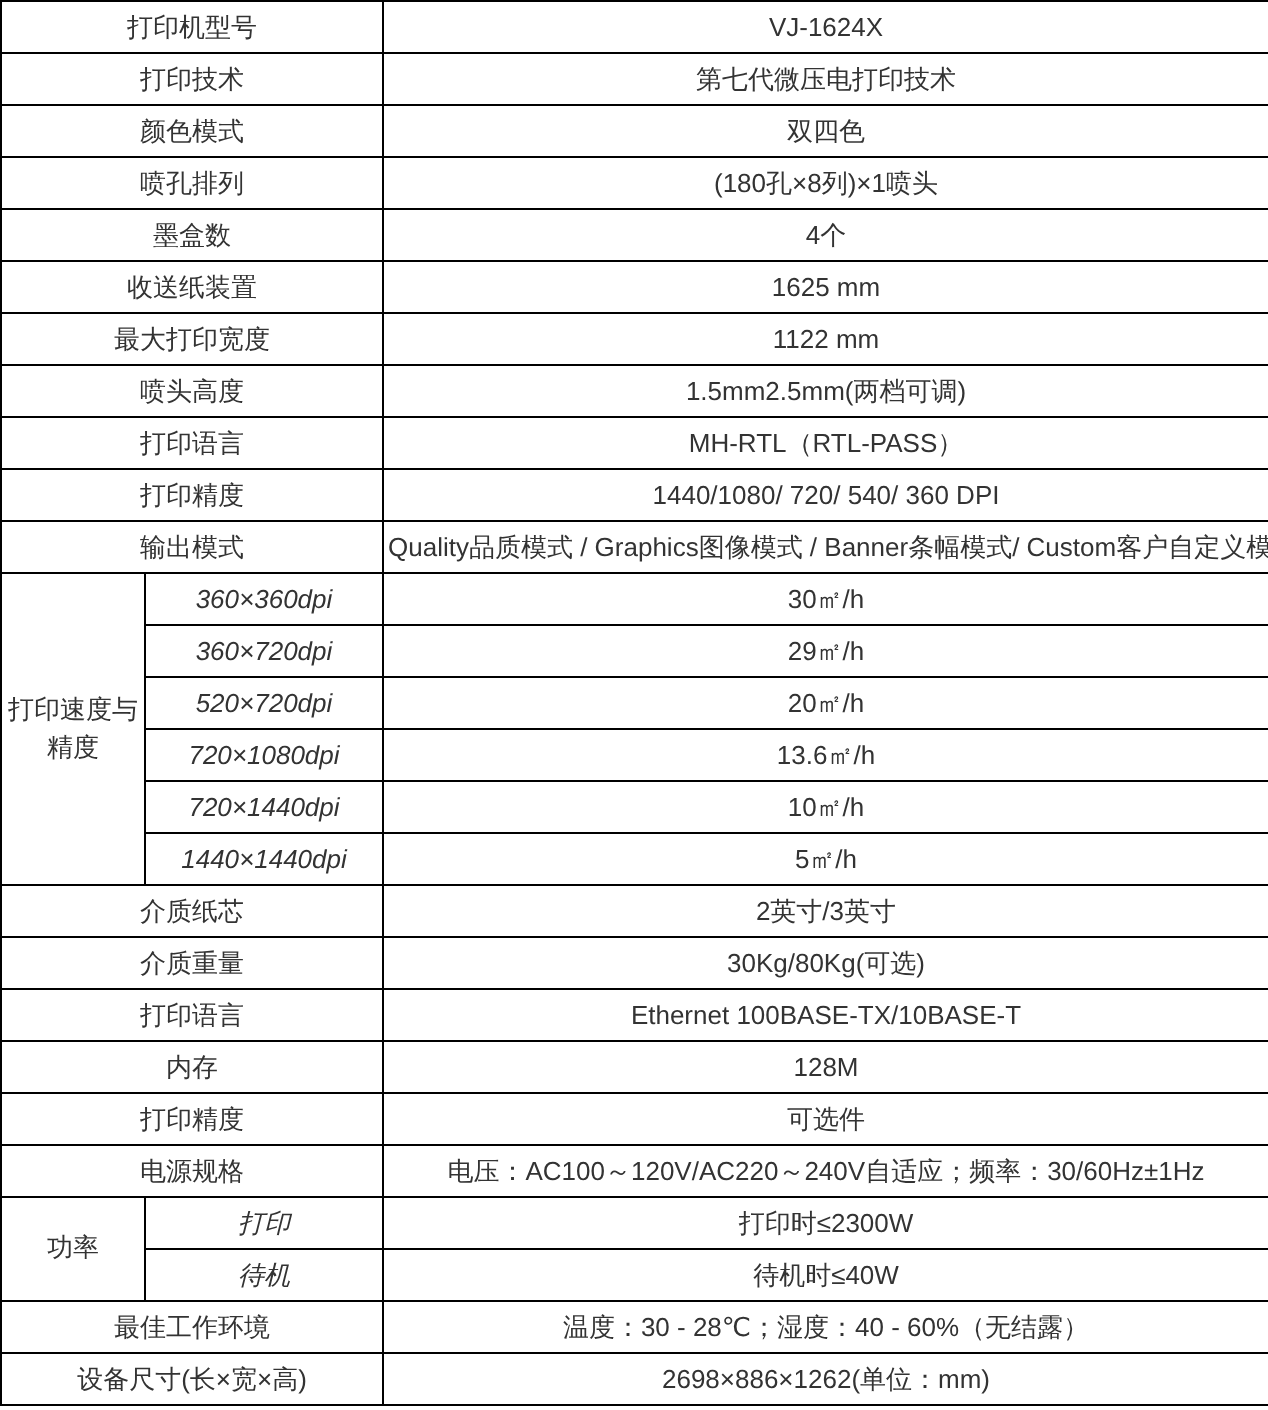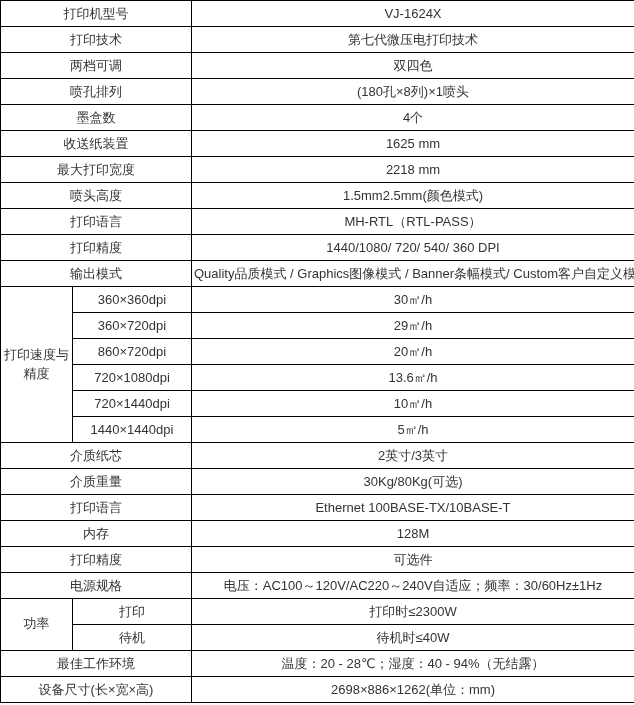--- a/index.html
+++ b/index.html
@@ -31,20 +31,21 @@
   td.row-label {
     white-space: nowrap;
   }
   td.group-label {
     line-height: 1.45;
     padding: 0 2px;
     word-break: break-all;
   }
   td.sub-label {
     white-space: nowrap;
+    font-style: italic;
   }
   td.row-value {
     white-space: nowrap;
   }
 </style>
 </head>
 <body>
 
 <div class="spec-wrap">
   <table class="spec">
@@ -56,42 +57,42 @@
     <tbody>
         <tr>
           <td class="row-label" colspan="2">打印机型号</td>
           <td class="row-value">VJ-1624X</td>
         </tr>
         <tr>
           <td class="row-label" colspan="2">打印技术</td>
           <td class="row-value">第七代微压电打印技术</td>
         </tr>
         <tr>
-          <td class="row-label" colspan="2">两档可调</td>
+          <td class="row-label" colspan="2">颜色模式</td>
           <td class="row-value">双四色</td>
         </tr>
         <tr>
           <td class="row-label" colspan="2">喷孔排列</td>
           <td class="row-value">(180孔×8列)×1喷头</td>
         </tr>
         <tr>
           <td class="row-label" colspan="2">墨盒数</td>
           <td class="row-value">4个</td>
         </tr>
         <tr>
           <td class="row-label" colspan="2">收送纸装置</td>
           <td class="row-value">1625 mm</td>
         </tr>
         <tr>
           <td class="row-label" colspan="2">最大打印宽度</td>
-          <td class="row-value">2218 mm</td>
+          <td class="row-value">1122 mm</td>
         </tr>
         <tr>
           <td class="row-label" colspan="2">喷头高度</td>
-          <td class="row-value">1.5mm2.5mm(颜色模式)</td>
+          <td class="row-value">1.5mm2.5mm(两档可调)</td>
         </tr>
         <tr>
           <td class="row-label" colspan="2">打印语言</td>
           <td class="row-value">MH-RTL（RTL-PASS）</td>
         </tr>
         <tr>
           <td class="row-label" colspan="2">打印精度</td>
           <td class="row-value">1440/1080/ 720/ 540/ 360 DPI</td>
         </tr>
         <tr>
@@ -101,21 +102,21 @@
         <tr>
           <td class="group-label" rowspan="6">打印速度与精度</td>
           <td class="sub-label">360×360dpi</td>
           <td class="row-value">30㎡/h</td>
         </tr>
         <tr>
           <td class="sub-label">360×720dpi</td>
           <td class="row-value">29㎡/h</td>
         </tr>
         <tr>
-          <td class="sub-label">860×720dpi</td>
+          <td class="sub-label">520×720dpi</td>
           <td class="row-value">20㎡/h</td>
         </tr>
         <tr>
           <td class="sub-label">720×1080dpi</td>
           <td class="row-value">13.6㎡/h</td>
         </tr>
         <tr>
           <td class="sub-label">720×1440dpi</td>
           <td class="row-value">10㎡/h</td>
         </tr>
@@ -151,21 +152,21 @@
           <td class="group-label" rowspan="2">功率</td>
           <td class="sub-label">打印</td>
           <td class="row-value">打印时≤2300W</td>
         </tr>
         <tr>
           <td class="sub-label">待机</td>
           <td class="row-value">待机时≤40W</td>
         </tr>
         <tr>
           <td class="row-label" colspan="2">最佳工作环境</td>
-          <td class="row-value">温度：20 - 28℃；湿度：40 - 94%（无结露）</td>
+          <td class="row-value">温度：30 - 28℃；湿度：40 - 60%（无结露）</td>
         </tr>
         <tr>
           <td class="row-label" colspan="2">设备尺寸(长×宽×高)</td>
           <td class="row-value">2698×886×1262(单位：mm)</td>
         </tr>
       </tbody>
   </table>
 </div>
 
 </body></html>

